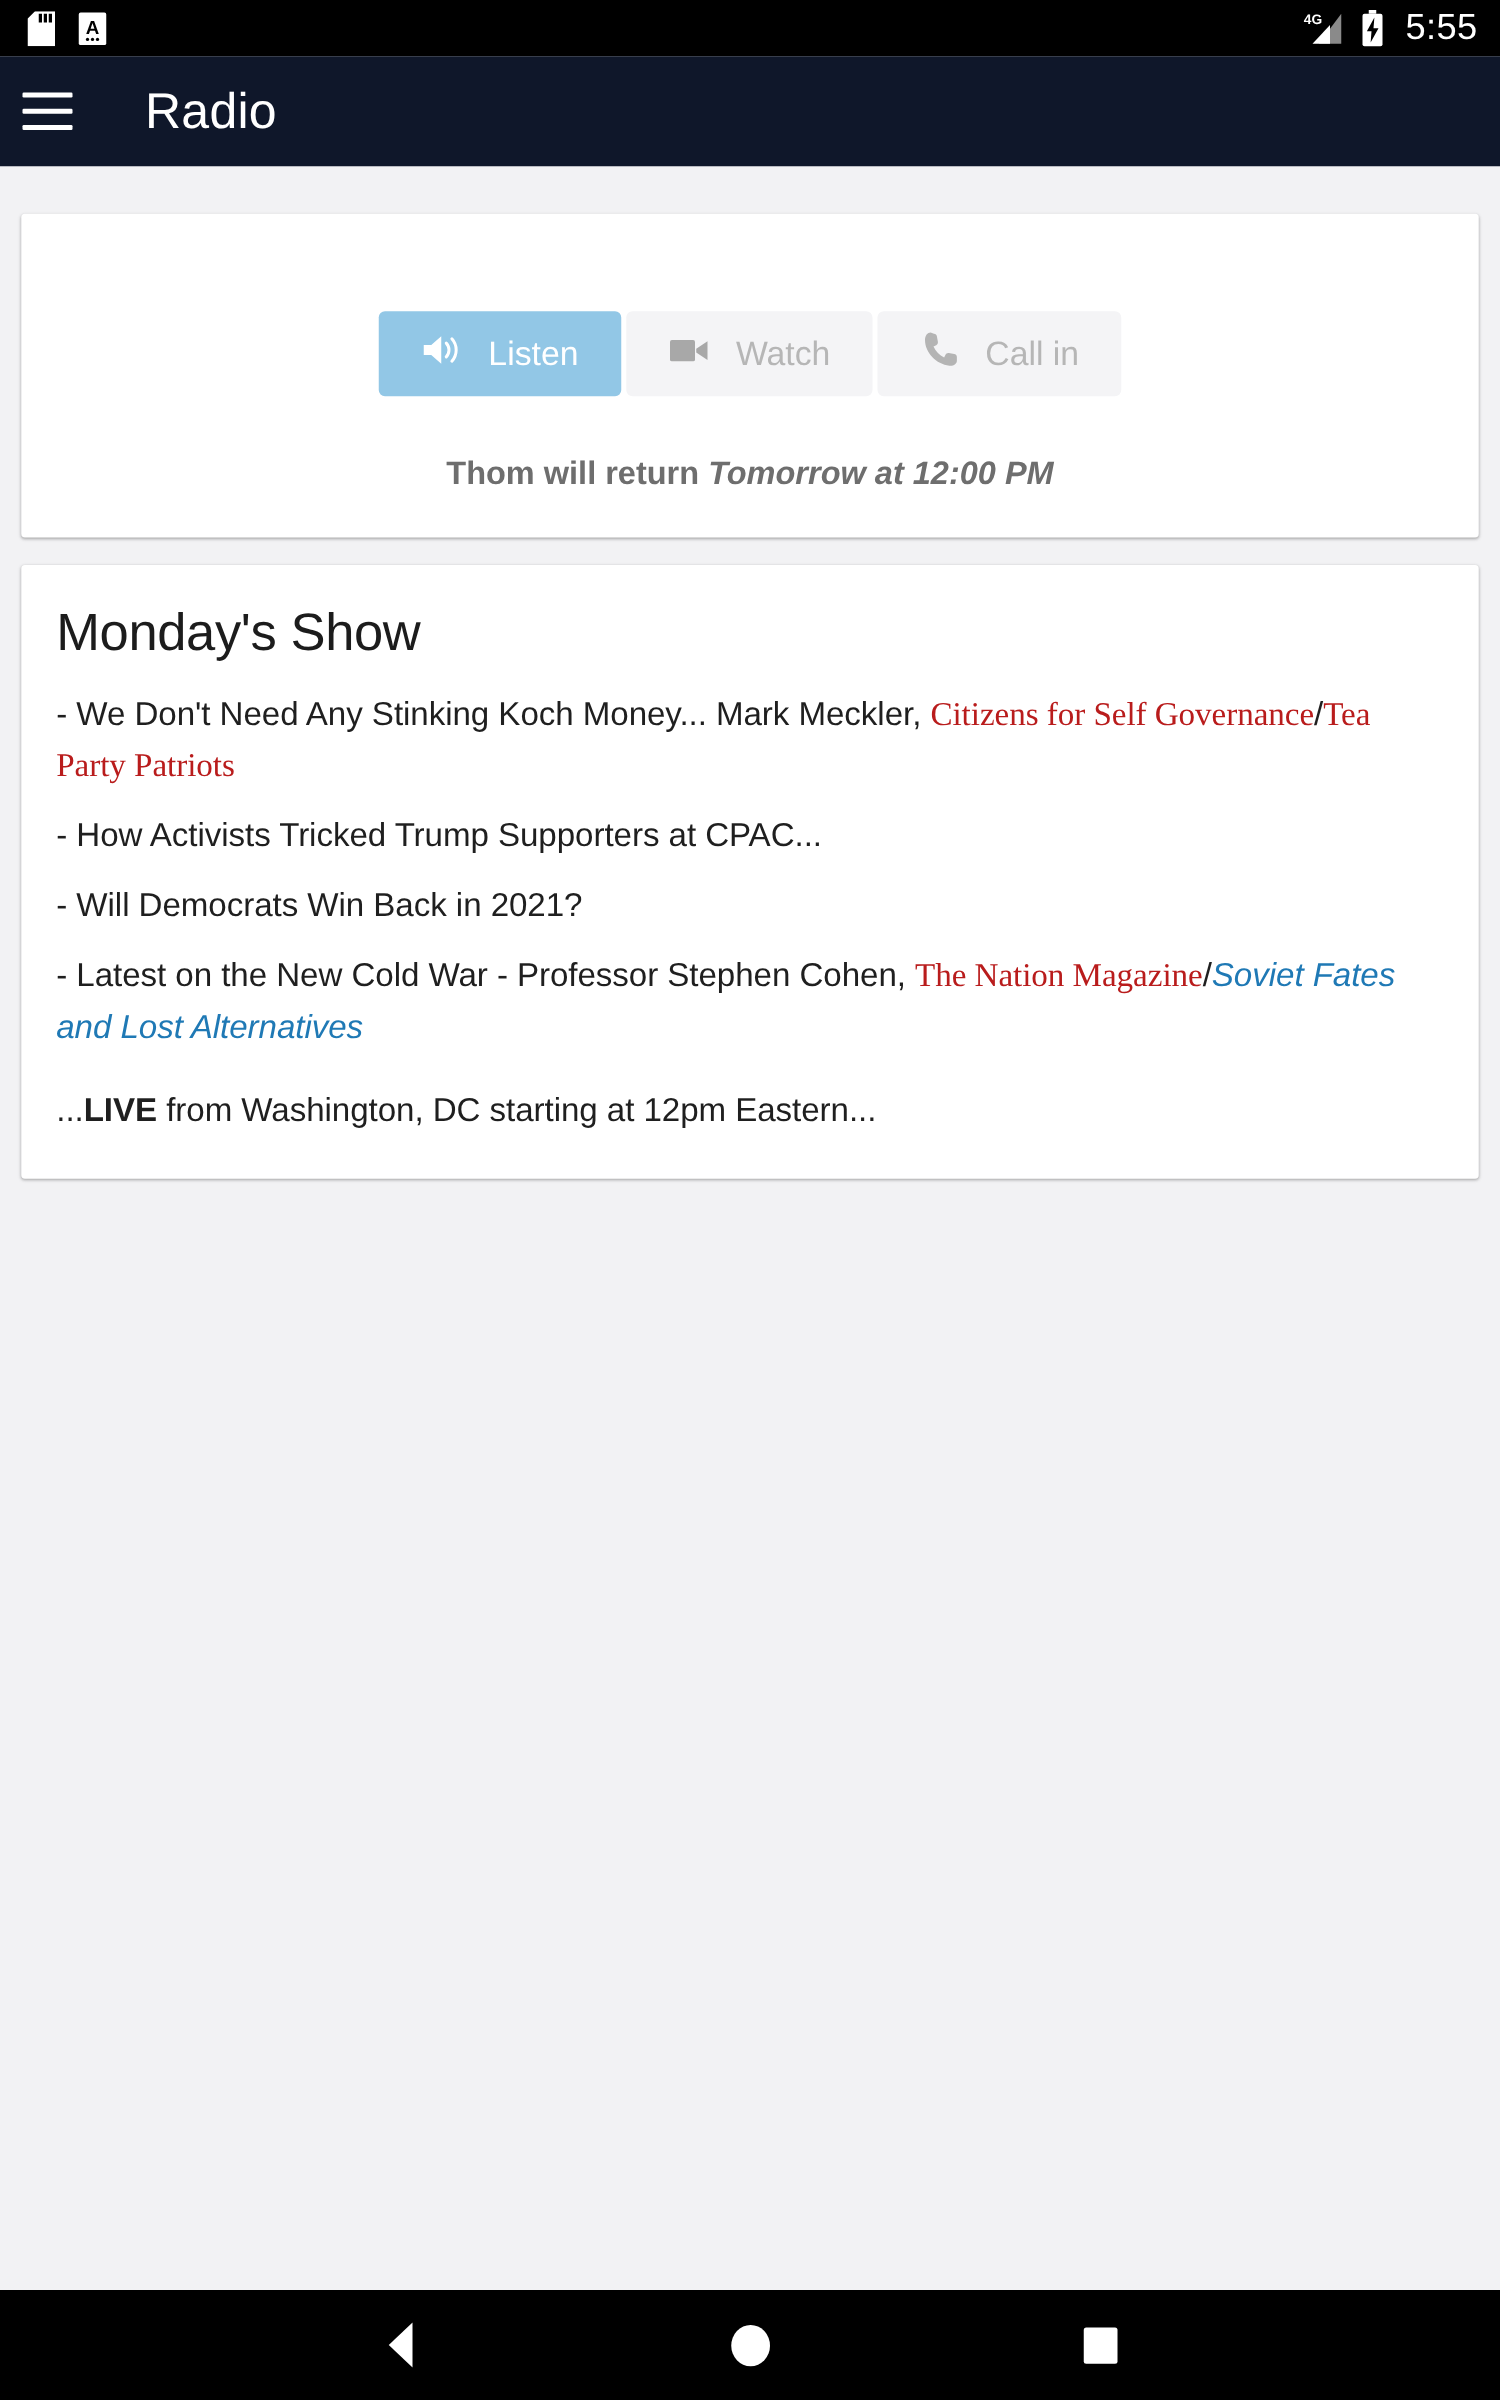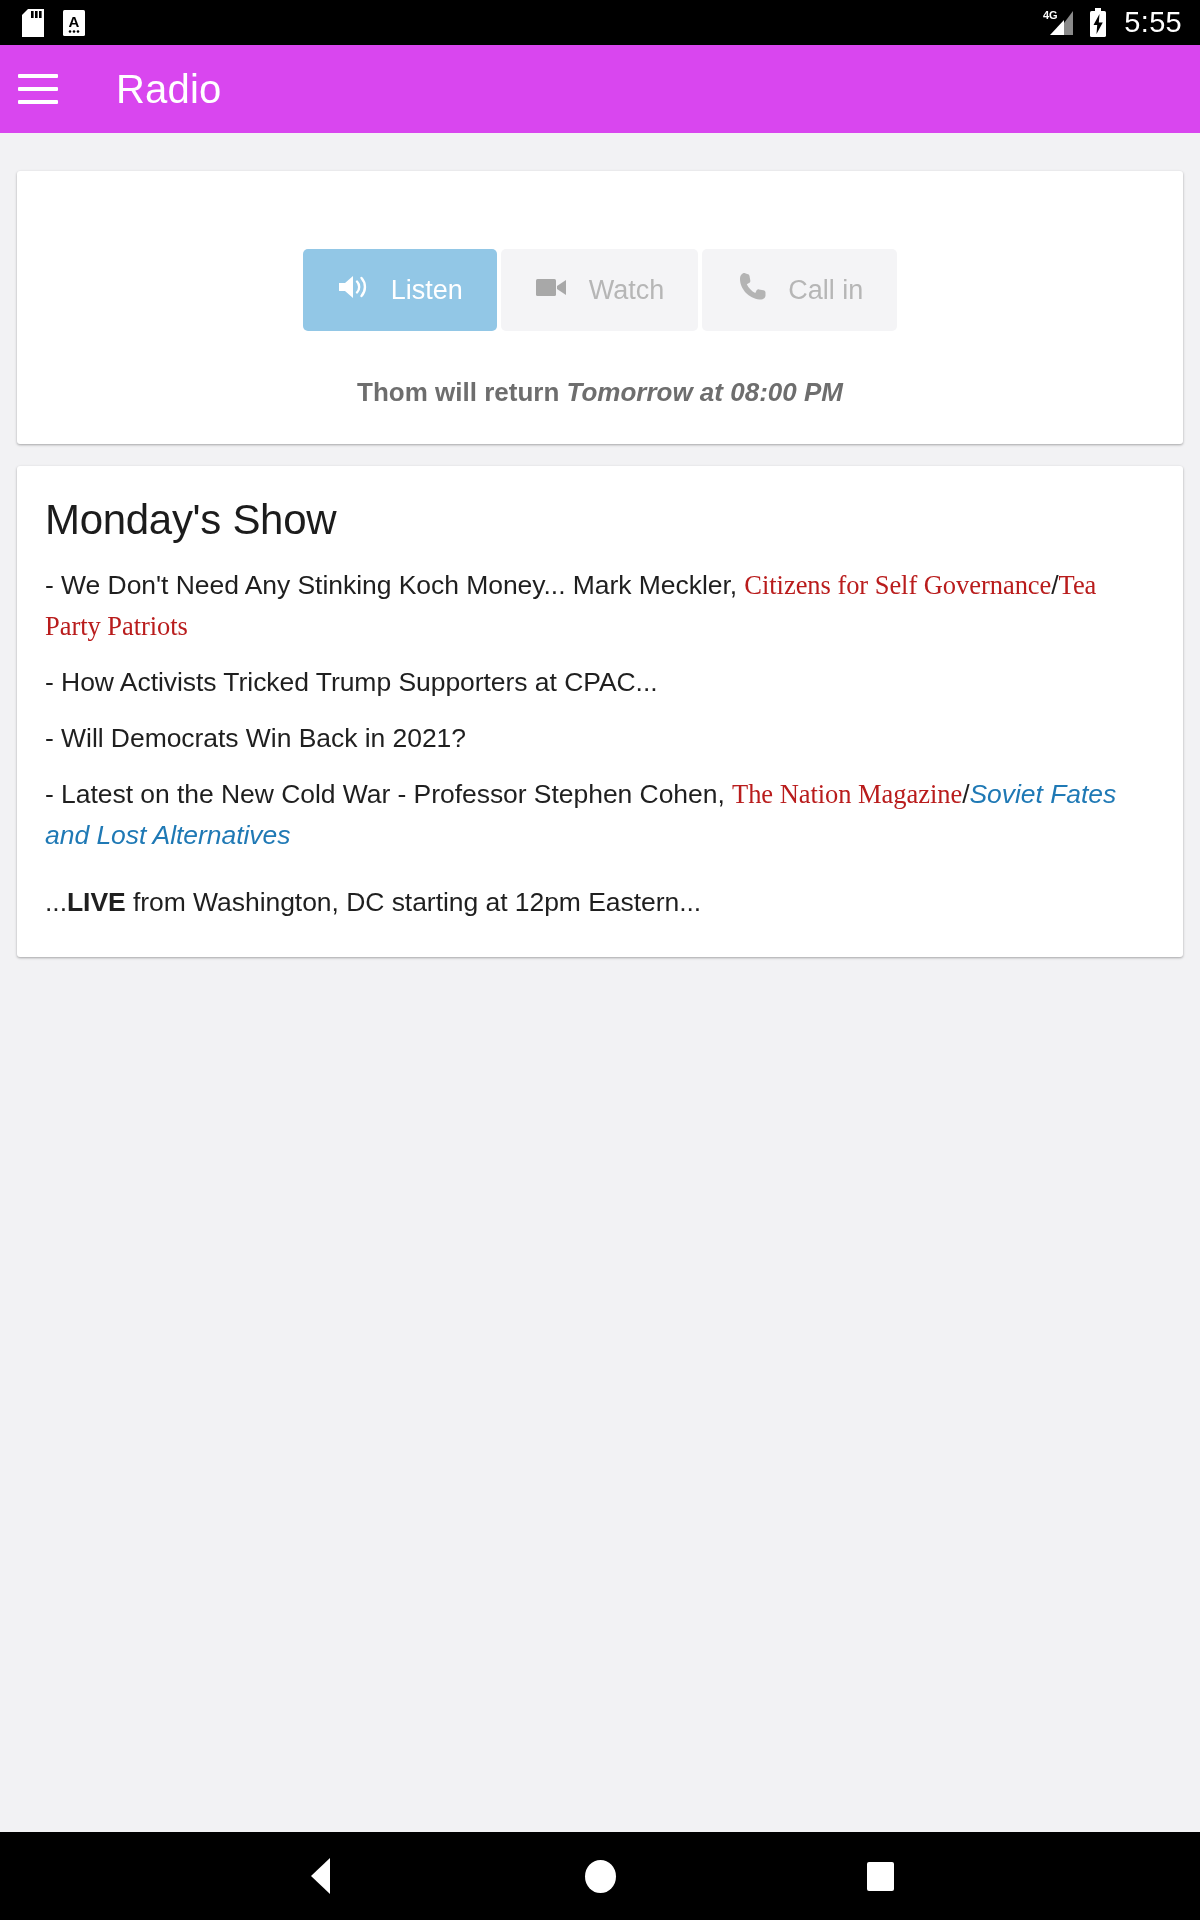--- a/index.html
+++ b/index.html
@@ -43,21 +43,21 @@
     margin-left: 4px;
   }
   .sd-icon { width: 22px; height: 28px; display: block; }
   .note-icon { width: 24px; height: 28px; display: block; }
   .signal-icon { width: 34px; height: 30px; display: block; }
   .battery-icon { width: 20px; height: 30px; display: block; }
 
   
   .appbar {
     height: 88px;
-    background: #d946ef;
+    background: #0f172a;
     display: flex;
     align-items: center;
     padding: 0 0 0 18px;
     flex: 0 0 88px;
   }
   .hamburger {
     width: 52px;
     height: 52px;
     display: flex;
     flex-direction: column;
@@ -111,21 +111,21 @@
     margin-top: 38px;
     display: flex;
     justify-content: center;
     gap: 4px;
   }
   .action-btn {
     display: flex;
     align-items: center;
     justify-content: center;
     gap: 20px;
-    height: 82px;
+    height: 68px;
     padding: 0 34px;
     border-radius: 5px;
     font-size: 27px;
     cursor: pointer;
     border: none;
     font-family: "Liberation Sans", sans-serif;
   }
   .btn-listen {
     background: #92c7e6;
     color: #ffffff;
@@ -291,21 +291,21 @@
             <svg width="32" height="32" viewBox="0 0 32 32" xmlns="http://www.w3.org/2000/svg">
               <path d="M8.5 2 C6 2 4 4.5 4 8 C4 18 13 27.5 23.5 28.5 C27 28.8 29.5 27 29.5 24.5 L29.5 21.5 C29.5 20.3 28.6 19.4 27.4 19.2 L23 18.4 C21.9 18.2 20.9 18.8 20.4 19.8 L19.3 22 C15.6 20.1 12.6 17 10.8 13.2 L13 12.1 C14 11.6 14.5 10.5 14.3 9.4 L13.5 5 C13.3 3.8 12.4 2.9 11.2 2.9 Z" fill="#b4b4b4"></path>
             </svg>
           </span>
           <span>Call in</span>
         </button>
 
       </div>
 
       <div class="return-line">
-        <span>Thom will return </span><span class="when">Tomorrow at 08:00 PM</span>
+        <span>Thom will return </span><span class="when">Tomorrow at 12:00 PM</span>
       </div>
     </div>
 
     <div class="card show-card">
       <div class="show-title">Monday's Show</div>
 
       <div class="show-list">
 
         <div class="show-item">
           <span>- We Don't Need Any Stinking Koch Money... Mark Meckler, </span><a class="lnk">Citizens for Self Governance</a><span>/</span><a class="lnk">Tea Party Patriots</a>

